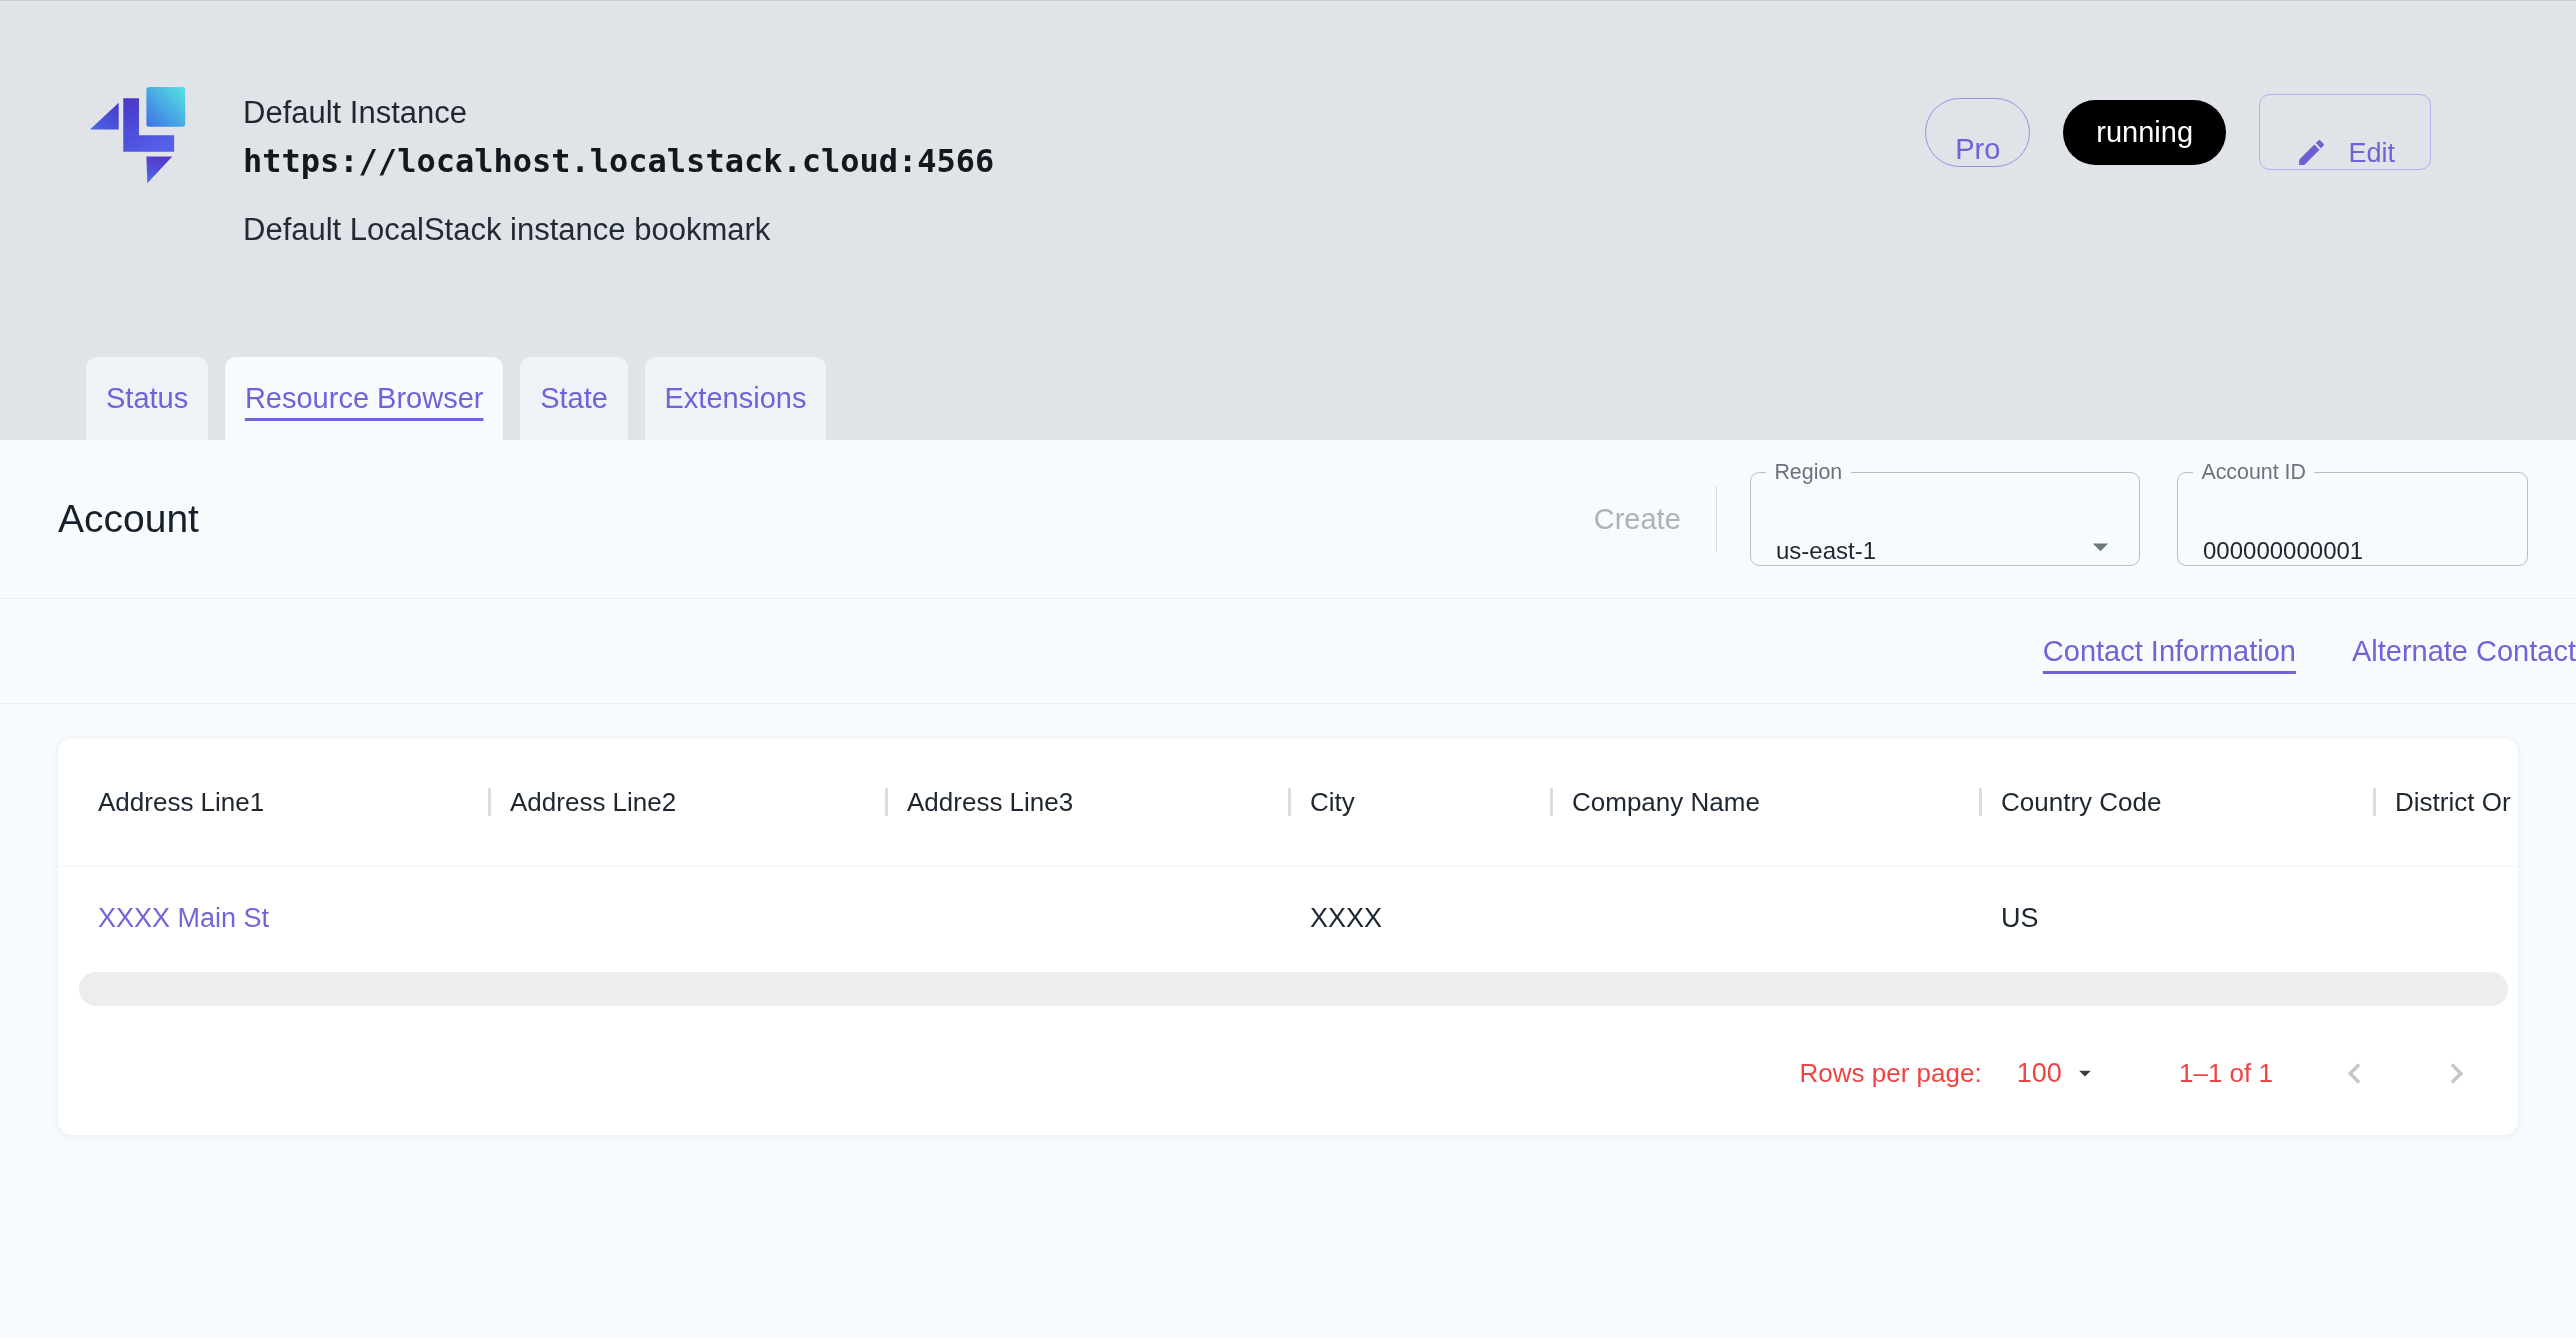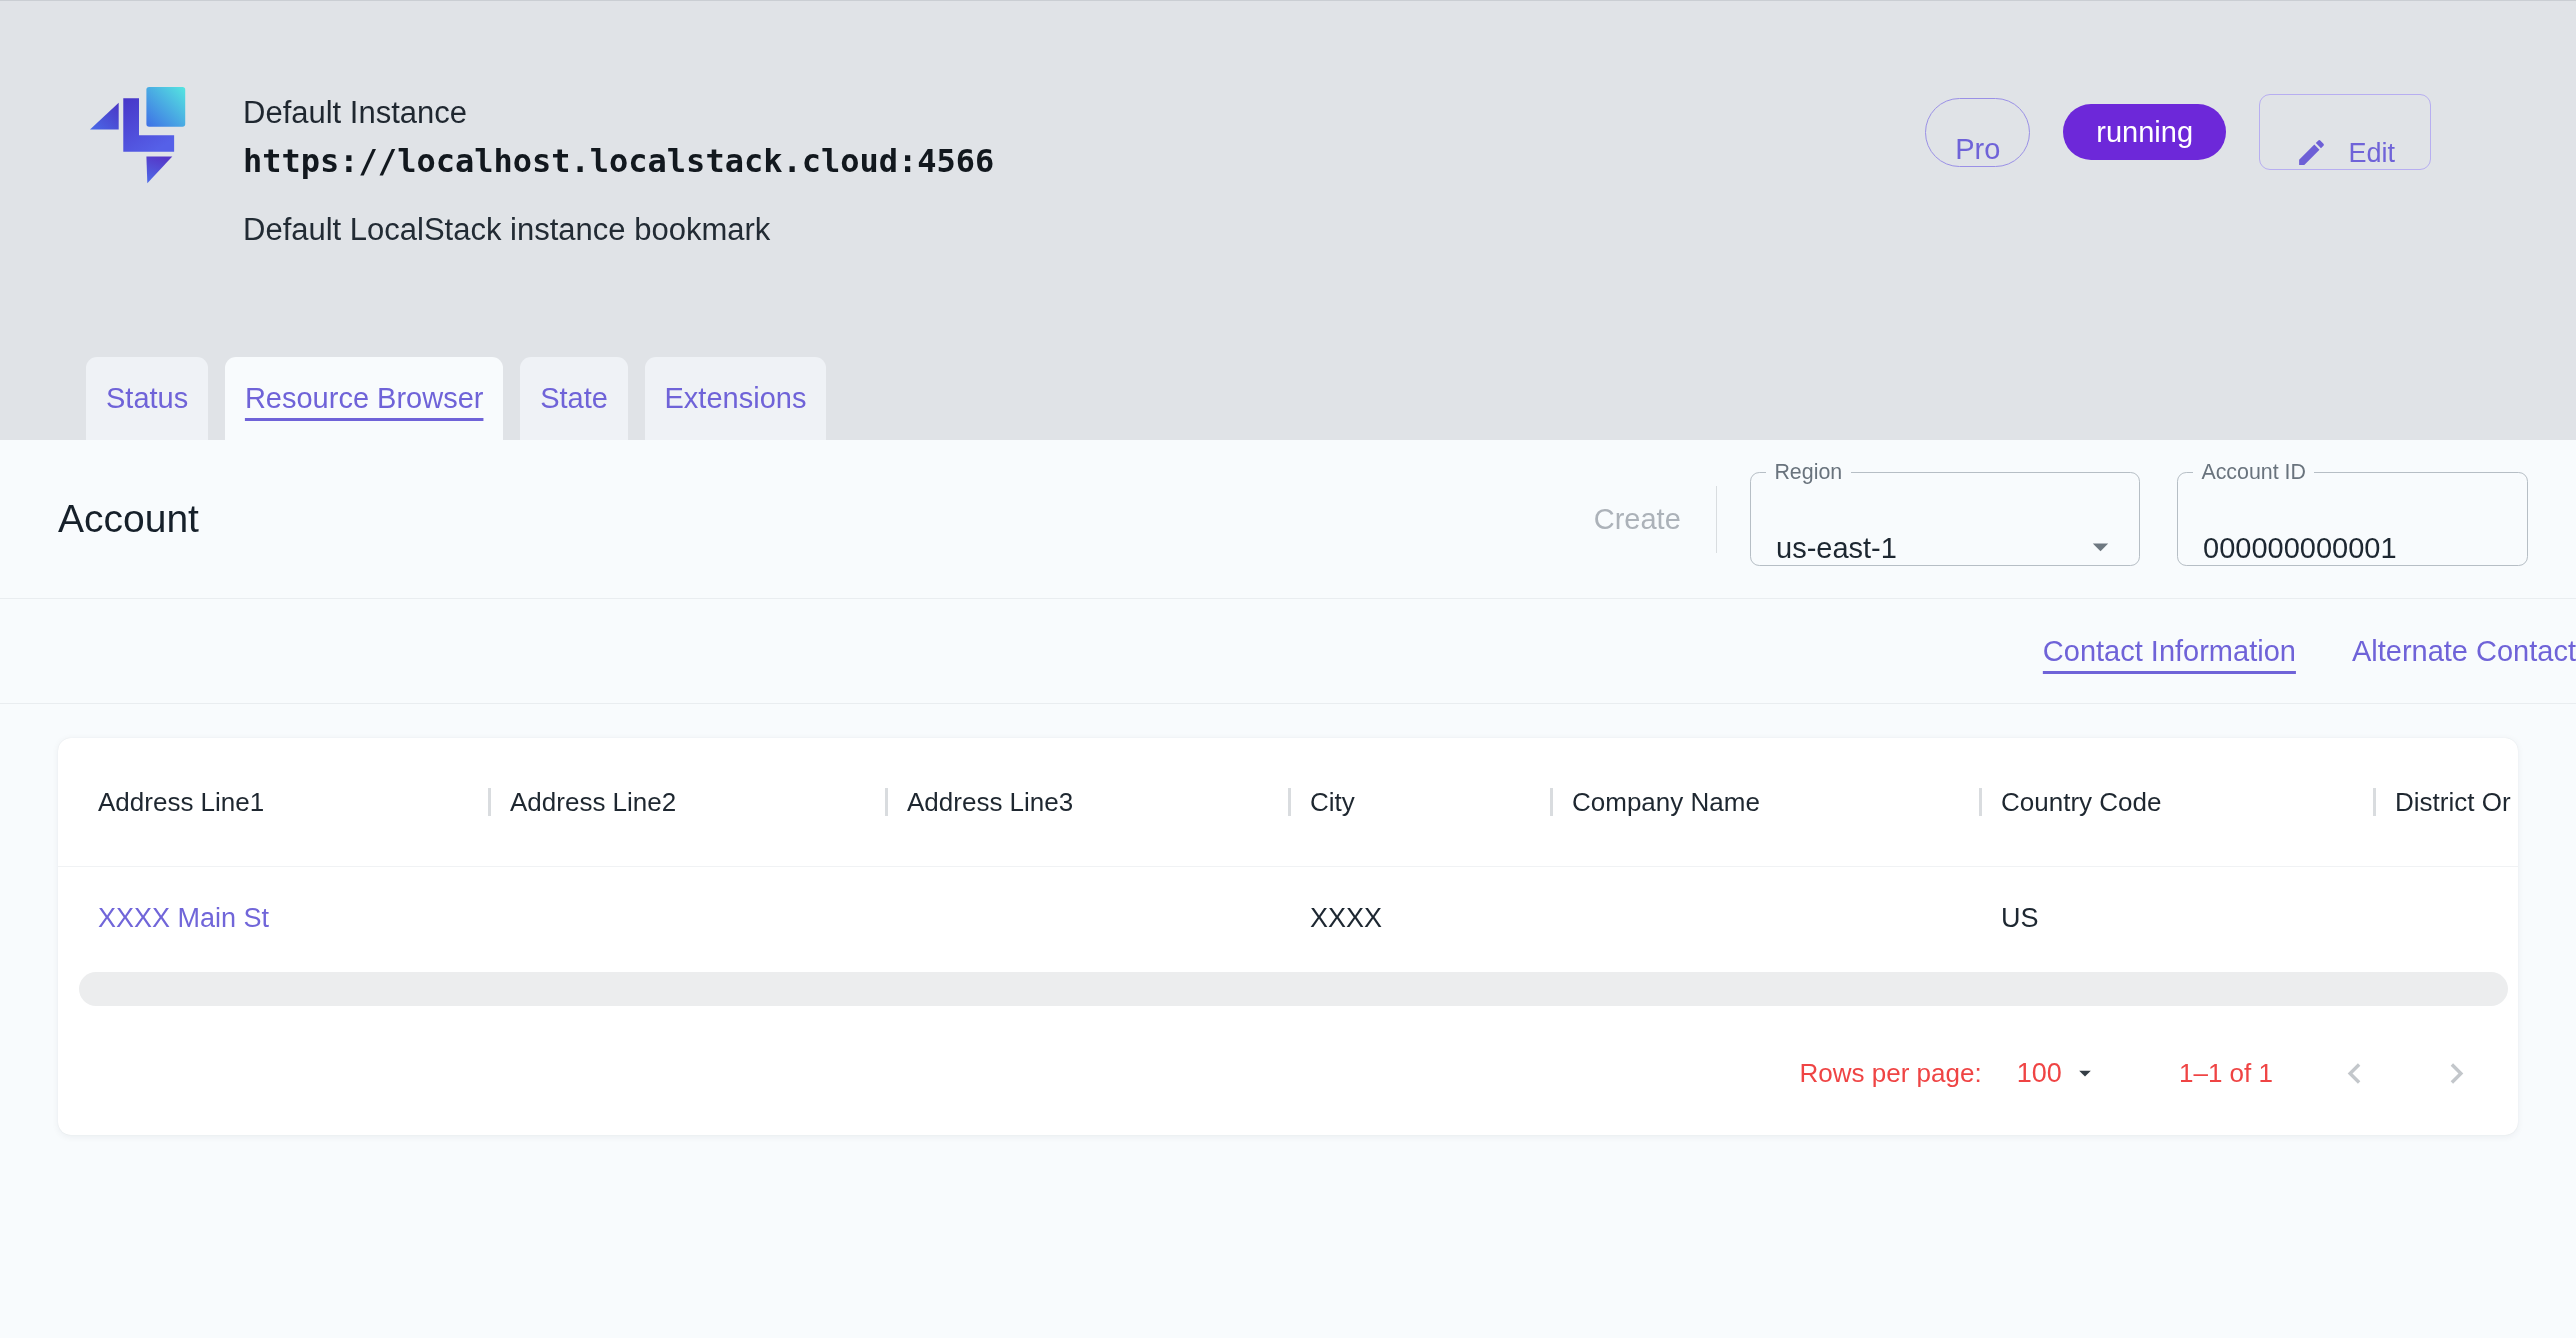--- a/index.html
+++ b/index.html
@@ -13,40 +13,40 @@
 
   .logo { position:absolute; left:90px; top:86px; }
 
   .title-block { position:absolute; left:243px; top:93px; }
   .instance-title { font-size:31px; color:#1F2730; line-height:1.2; }
   .instance-url { font-family:"DejaVu Sans Mono","Liberation Mono",monospace; font-weight:700; font-size:32px; color:#12181E; margin-top:11px; line-height:1.2; }
   .instance-desc { font-size:31px; color:#222B34; margin-top:30px; line-height:1.2; }
 
   .badges { position:absolute; right:145px; top:93px; display:flex; align-items:center; gap:33px; }
   .pro-chip { height:69px; padding:0 29px; border:1.9px solid #9A90E6; border-radius:37px; display:flex; align-items:flex-end; color:#6F63D8; font-size:29px; background:transparent; }
-  .running-chip { height:56px; padding:0 33px; background:#6d28d9; border-radius:33px; display:flex; align-items:center; color:#FFFFFF; font-size:29px; }
+  .running-chip { height:65px; padding:0 33px; background:#000000; border-radius:33px; display:flex; align-items:center; color:#FFFFFF; font-size:29px; }
   .edit-btn { height:76px; padding:0 35px; border:1.9px solid #B7AEF1; border-radius:11px; display:flex; align-items:flex-end; gap:20.4px; color:#6F63D8; font-size:27px; background:transparent; cursor:pointer; }
 
   
   .tabs { position:absolute; left:86px; bottom:0; display:flex; gap:16.7px; align-items:flex-end; }
   .tab { height:83px; padding:0 20px; display:flex; align-items:center; border-radius:11px 11px 0 0; background:#EFF2F6; color:#6F63D8; font-size:29px; cursor:pointer; }
   .tab.active { background:#F8FBFD; }
   .tab.active .tab-label { text-decoration:underline; text-decoration-thickness:2.8px; text-underline-offset:10.2px; }
 
   
   .resource-bar { display:flex; align-items:center; height:159px; padding:0 48px 0 58px; border-bottom:0.9px solid #E9EDF0; }
   .page-title { font-size:39px; font-weight:500; color:#16202A; }
   .create-btn { margin-left:auto; font-size:29px; font-weight:500; color:#ACB2B9; background:none; border:none; padding:0 9.3px; font-family:inherit; }
   .vdivider { width:0.9px; height:67px; background:#D9DDE0; margin:0 33px 0 26px; }
 
   .field-box { position:relative; height:94px; border:0.9px solid #B6BEC5; border-radius:9.3px; display:flex; align-items:flex-end; padding:0 20.4px 0 25px; background:transparent; cursor:pointer; }
   .field-box.region { width:390px; margin-right:37px; }
   .field-box.account { width:351px; }
   .float-label { position:absolute; top:-13px; left:15px; background:#F8FBFD; padding:0 8.4px; font-size:21.4px; color:#69737D; line-height:1.15; }
-  .field-value { font-size:29px; color:#1D2731; }
+  .field-value { font-size:24px; color:#1D2731; }
   .select-caret { margin-left:auto; }
 
   
   .subtab-bar { height:105px; display:flex; align-items:center; gap:56px; padding-left:58px; border-bottom:0.9px solid #E9EDF0;justify-content:flex-end; }
   .subtab { font-size:29px; color:#6F63D8; background:none; border:none; padding:0; font-family:inherit; cursor:pointer; }
   .subtab.active { text-decoration:underline; text-decoration-thickness:2.8px; text-underline-offset:10.2px; }
 
   
   .card { margin:34px 58px 0 58px; height:397px; background:#FFFFFF; border-radius:13px; overflow:hidden; display:flex; flex-direction:column; box-shadow:0 1.9px 7.4px rgba(25,39,52,0.06), 0 0 0.9px rgba(25,39,52,0.12); }
 

